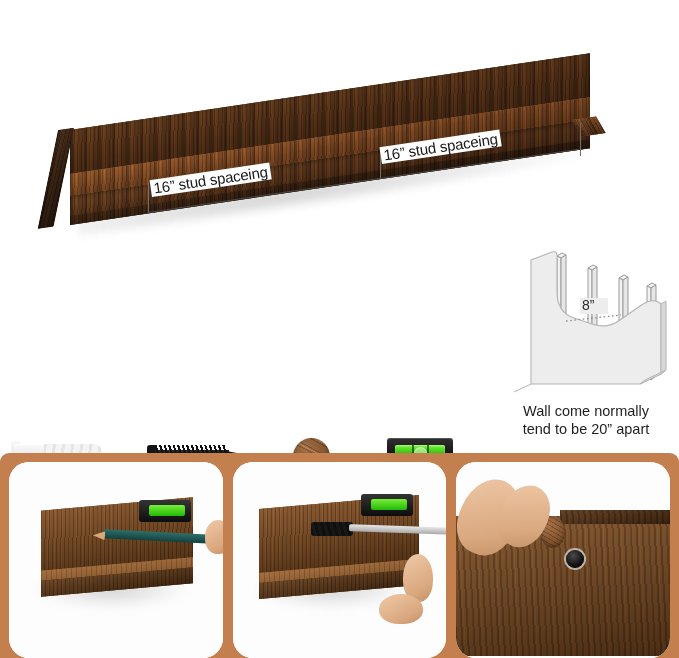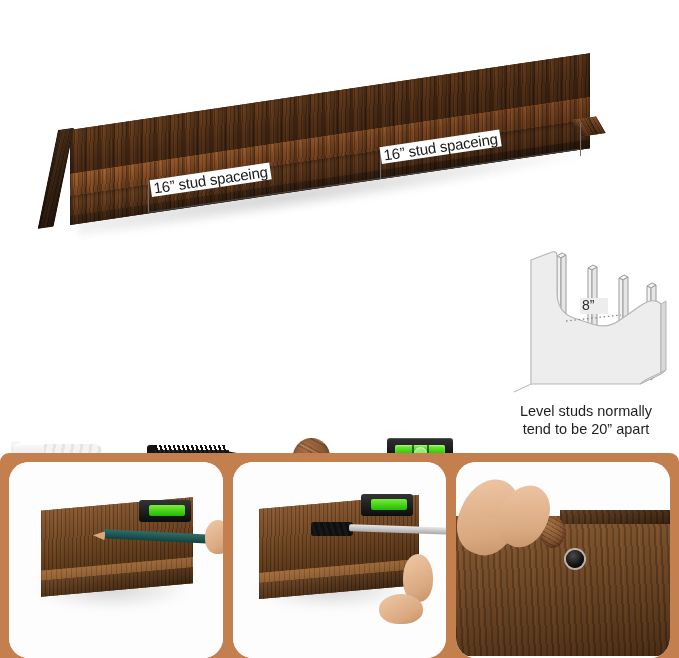--- a/index.html
+++ b/index.html
@@ -227,21 +227,21 @@
 
         <path d="M31 142 L14 150" stroke="#b4b4b4" stroke-width="1" fill="none"></path>
         <path d="M31 18 L31 142" stroke="#cfcfcf" stroke-width="1" fill="none"></path>
 
         <path d="M66 79 L121 73" stroke="#8d8d8d" stroke-width="1.3" stroke-dasharray="1.6 2.6" fill="none"></path>
         <rect x="80" y="56" width="28" height="16" fill="#ededed"></rect>
       </svg>
       <div style="position:absolute;left:82px;top:55px;font-size:14px;color:#2a2a2a;">8”</div>
     </div>
     <div id="studs-caption">
-      <div>Level studs normally</div>
+      <div>Wall come normally</div>
       <div>tend to be 20” apart</div>
     </div>
 
     <div id="hardware">
 
       <div class="hw" style="left:0px;">
         <div class="hw-art">
           <div class="anchor-collar"></div>
           <div class="anchor-body"></div>
           <div class="anchor-ribs"></div>

